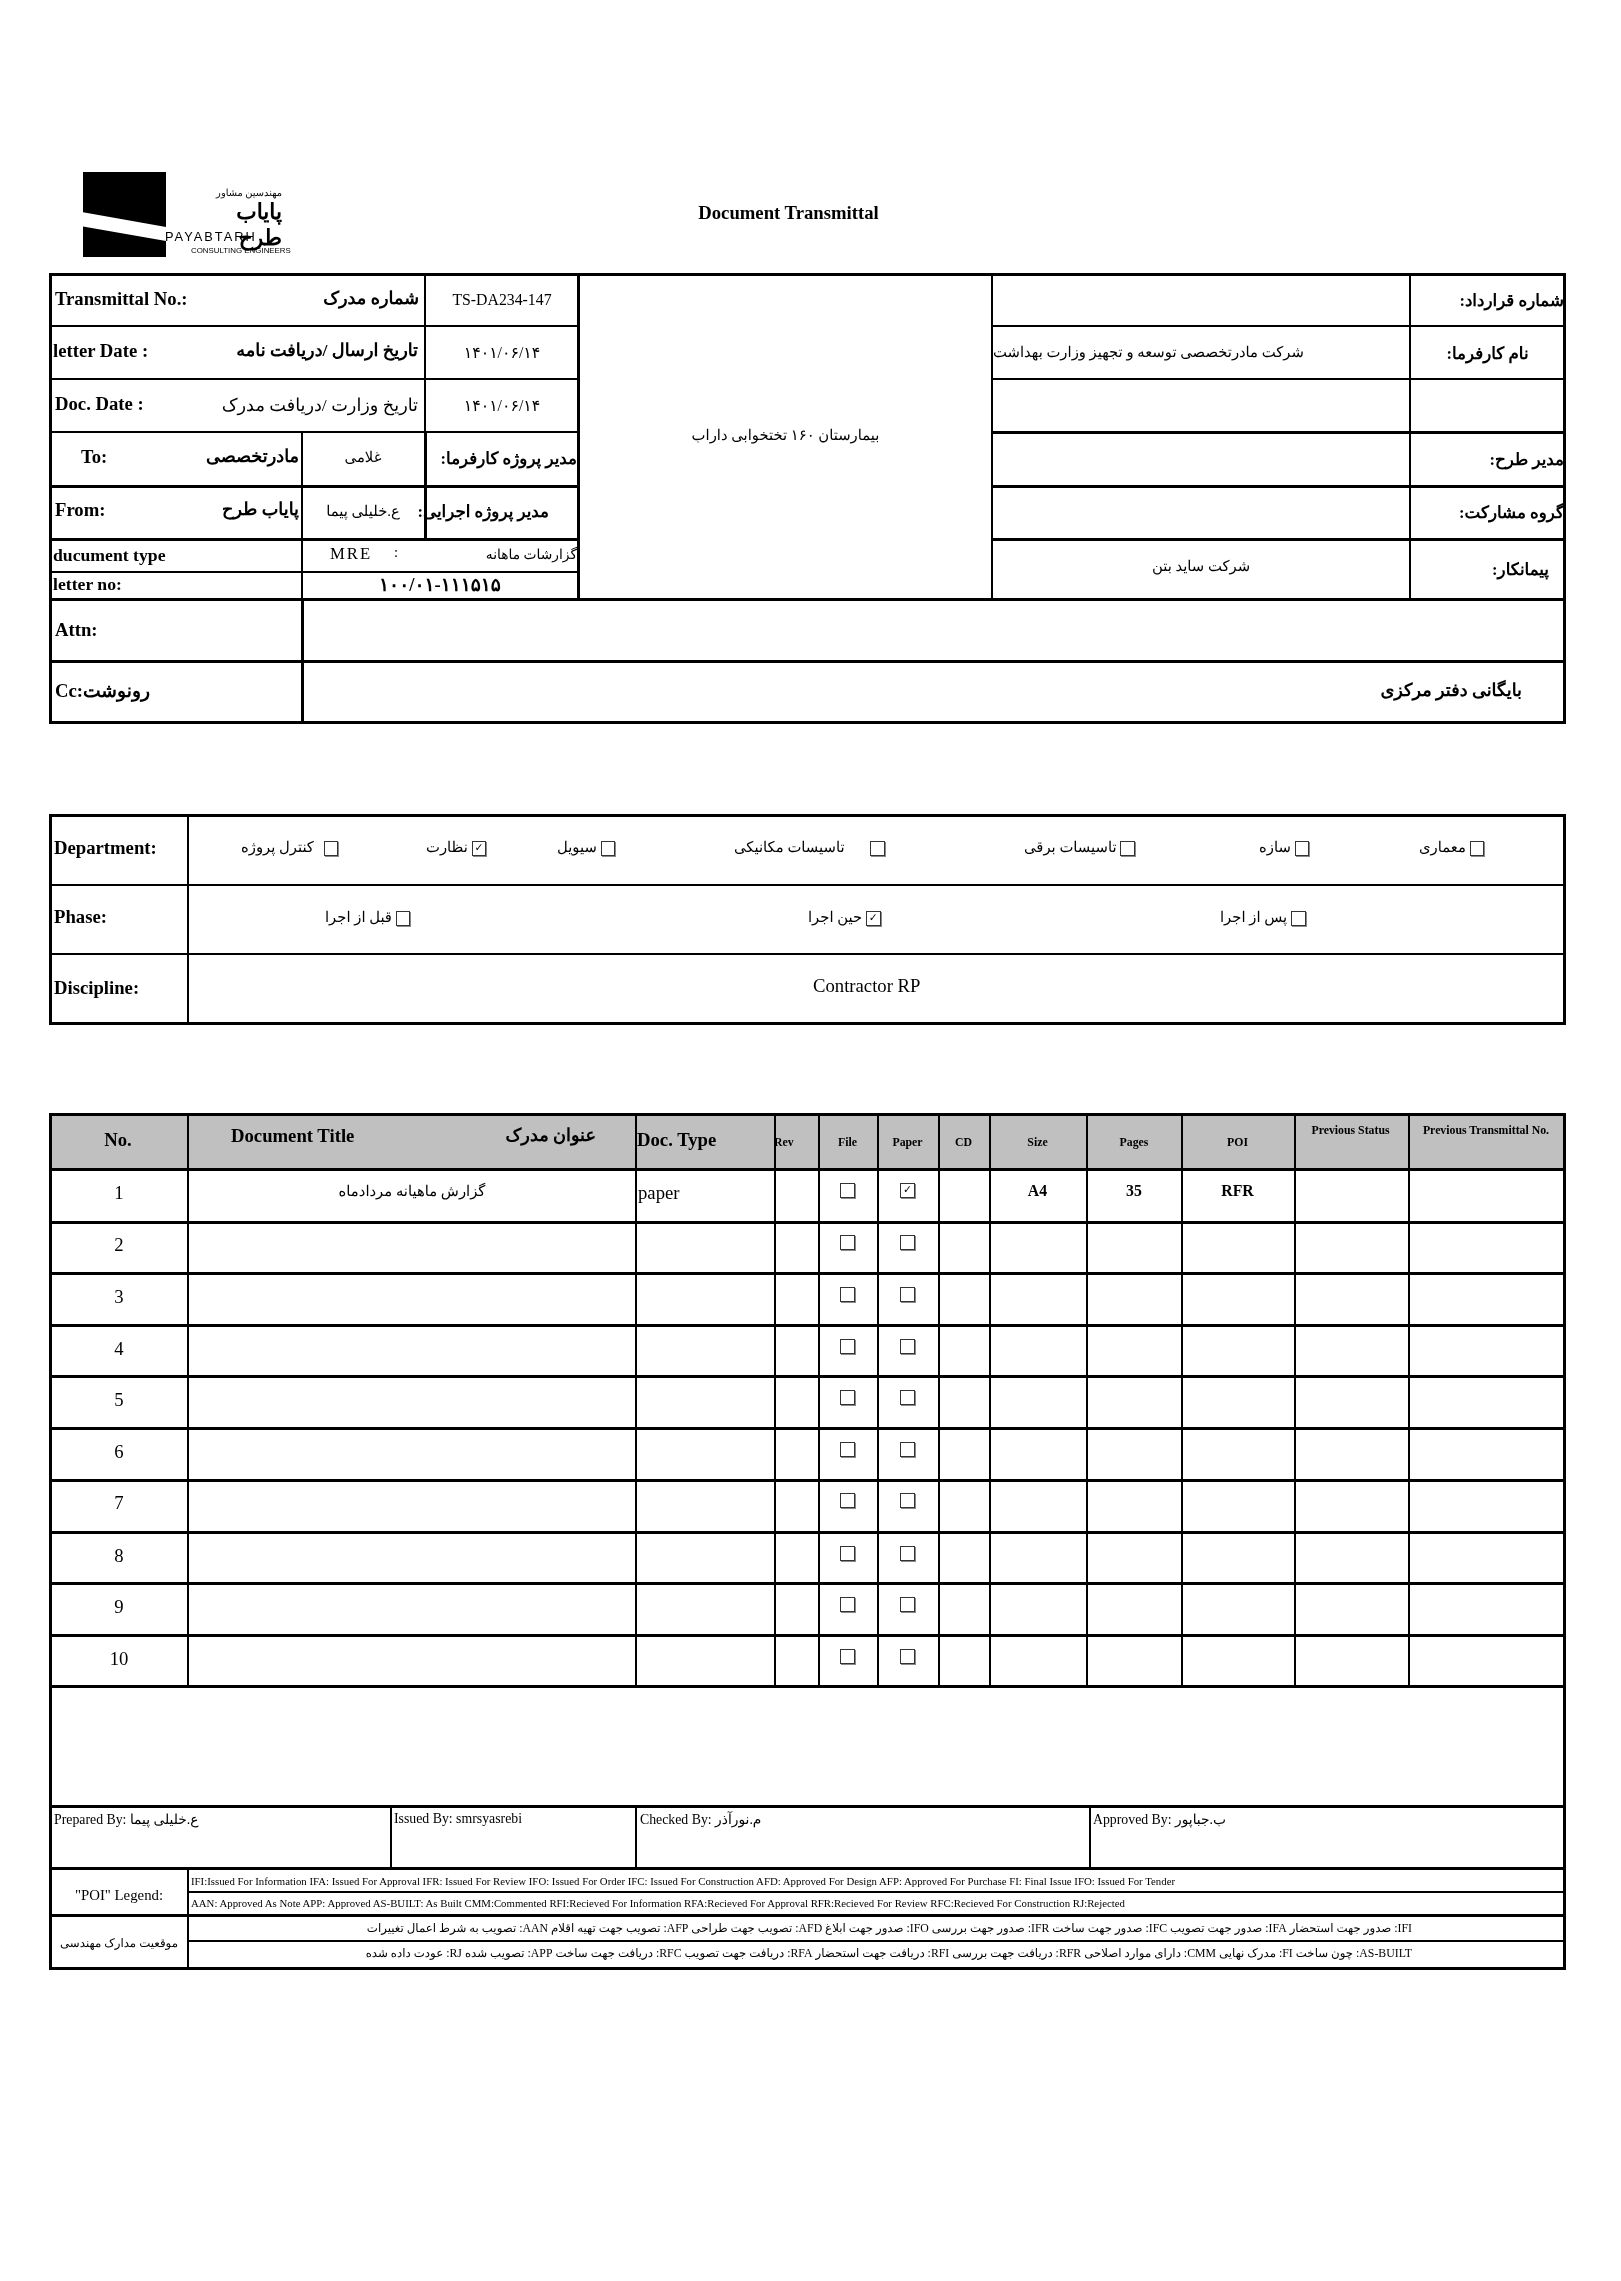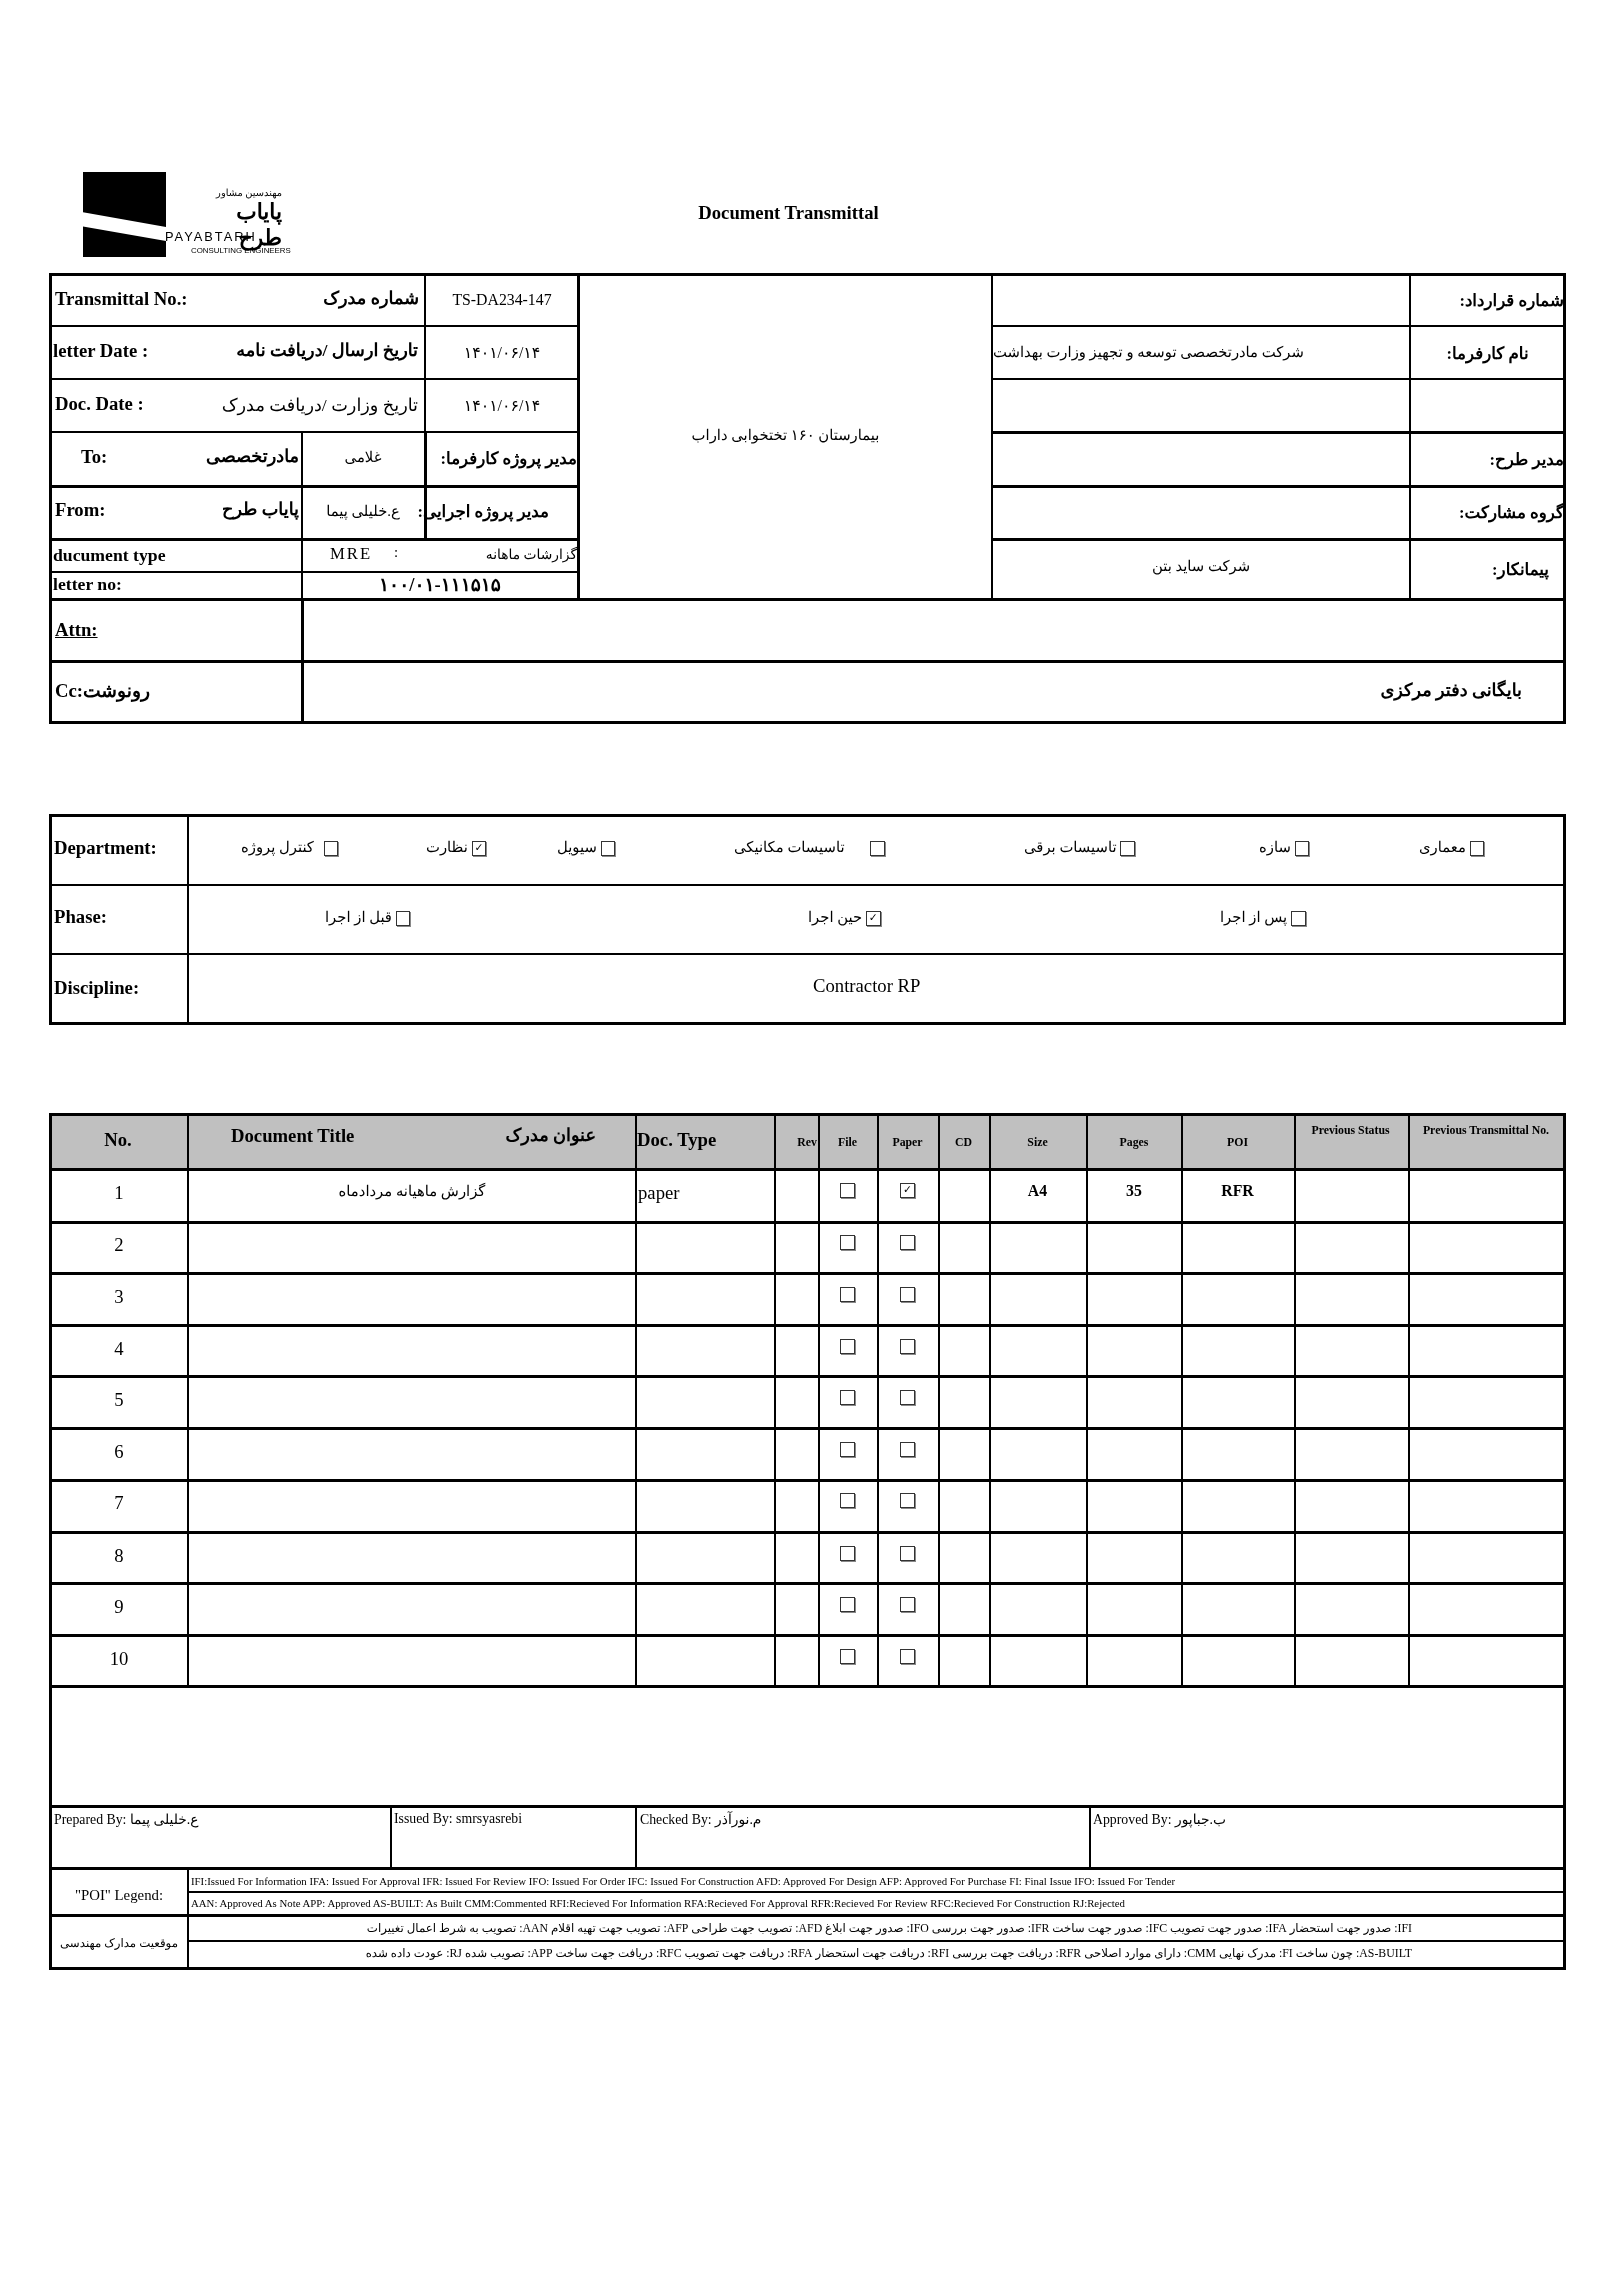--- a/index.html
+++ b/index.html
@@ -86,21 +86,21 @@
   <div class="cell-text b rtl" style="left:427px;top:501px;width:122px;text-align:right;font-size:16.7px;">مدیر پروژه اجرایی:</div>
 
   <div class="cell-text b" style="left:53px;top:545px;font-size:17.7px;">ducument type</div>
   <div class="cell-text" style="left:330px;top:544px;font-size:16.7px;letter-spacing:2px;">MRE</div>
   <div class="cell-text" style="left:394px;top:544px;font-size:14.8px;">:</div>
   <div class="cell-text rtl" style="left:424px;top:546px;width:153px;text-align:right;font-size:13.8px;">گزارشات ماهانه</div>
 
   <div class="cell-text b" style="left:53px;top:574px;font-size:17.7px;">letter no:</div>
   <div class="cell-text b" style="left:303px;top:574px;width:274px;text-align:center;font-size:18.7px;">۱۰۰/۰۱-۱۱۱۵۱۵</div>
 
-  <div class="cell-text b" style="left:55px;top:619px;font-size:18.7px;text-decoration:underline;">Attn:</div>
+  <div class="cell-text b" style="left:55px;top:619px;font-size:18.7px;">Attn:</div>
   <div class="cell-text" style="left:307px;top:619px;"></div>
   <div class="cell-text b" style="left:55px;top:680px;font-size:18.7px;">Cc:رونوشت</div>
   <div class="cell-text b rtl" style="left:985px;top:680px;width:537px;text-align:right;font-size:17.7px;">بایگانی دفتر مرکزی</div>
 
   <div class="cell-text rtl" style="left:580px;top:426px;width:411px;text-align:center;font-size:14.8px;">بیمارستان ۱۶۰ تختخوابی داراب</div>
 
   <div class="cell-text b rtl" style="left:1411px;top:290px;width:153px;text-align:right;font-size:16.7px;">شماره قرارداد:</div>
   <div class="cell-text" style="left:993px;top:290px;width:416px;text-align:center;"></div>
   <div class="cell-text b rtl" style="left:1411px;top:343px;width:153px;text-align:center;font-size:16.7px;">نام کارفرما:</div>
   <div class="cell-text rtl" style="left:993px;top:343px;width:416px;text-align:left;font-size:14.8px;">شرکت مادرتخصصی توسعه و تجهیز وزارت بهداشت</div>
@@ -201,21 +201,21 @@
       <div class="hl" style="left: 187px; top: 1867px; width: 2px; height: 103px;"></div>
       <div class="hl" style="left: 187px; top: 1891px; width: 1379px; height: 2px;"></div>
       <div class="hl" style="left: 49px; top: 1914px; width: 1517px; height: 3px;"></div>
       <div class="hl" style="left: 187px; top: 1940px; width: 1379px; height: 2px;"></div>
     </div>
 
   <div class="cell-text b" style="left:51px;top:1129px;width:134px;text-align:center;font-size:18.7px;">No.</div>
   <div class="cell-text b" style="left:231px;top:1125px;font-size:18.7px;">Document Title</div>
   <div class="cell-text b rtl" style="left:443px;top:1125px;width:153px;text-align:right;font-size:17.7px;">عنوان مدرک</div>
   <div class="cell-text b" style="left:637px;top:1129px;font-size:18.7px;">Doc. Type</div>
-  <div class="cell-text b small" style="left:774px;top:1135px;width:43px;text-align:right;">Rev</div>
+  <div class="cell-text b small" style="left:774px;top:1135px;width:43px;text-align:left;">Rev</div>
   <div class="cell-text b small" style="left:818px;top:1135px;width:59px;text-align:center;">File</div>
   <div class="cell-text b small" style="left:877px;top:1135px;width:61px;text-align:center;">Paper</div>
   <div class="cell-text b small" style="left:938px;top:1135px;width:51px;text-align:center;">CD</div>
   <div class="cell-text b small" style="left:989px;top:1135px;width:97px;text-align:center;">Size</div>
   <div class="cell-text b small" style="left:1086px;top:1135px;width:96px;text-align:center;">Pages</div>
   <div class="cell-text b small" style="left:1181px;top:1135px;width:113px;text-align:center;">POI</div>
   <div class="cell-text b small" style="left:1294px;top:1123px;width:113px;text-align:center;white-space:normal;line-height:14.8px;">Previous Status</div>
   <div class="cell-text b small" style="left:1408px;top:1123px;width:156px;text-align:center;white-space:normal;line-height:14.8px;">Previous Transmittal No.</div>
 
   <div id="item-rows">

